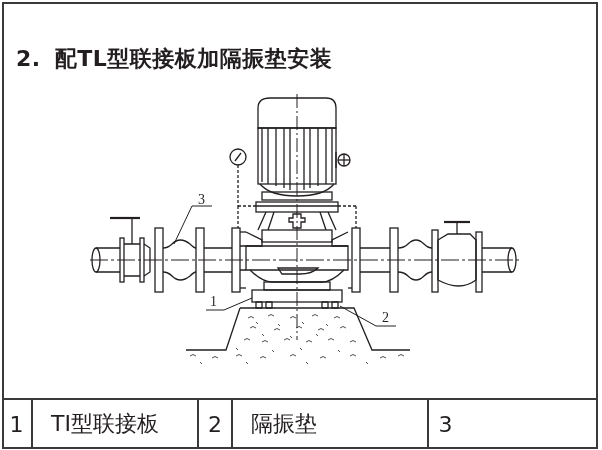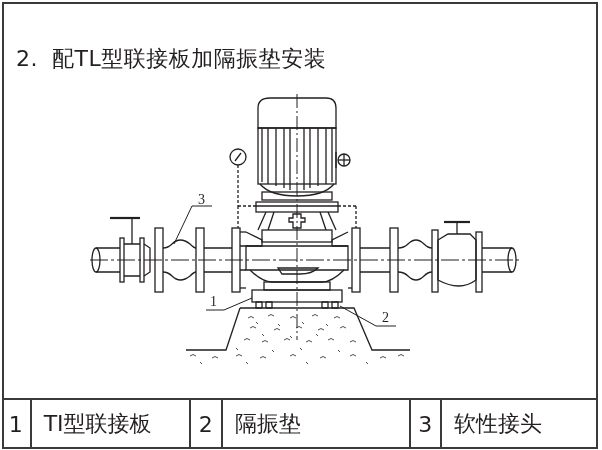--- a/index.html
+++ b/index.html
@@ -1,28 +1,28 @@
 <!DOCTYPE html>
 <html><head>
 <meta charset="utf-8">
 <style>
   html, body { margin:0; padding:0; background:#ffffff; }
   body { width:602px; height:450px; position:relative; overflow:hidden;
          font-family: "DejaVu Sans", "Liberation Sans", sans-serif; color:#231f20; }
   .frame { position:absolute; left:2px; top:2px; width:596px; height:446px;
            border-top:2px solid #3a3a3a; border-left:2px solid #3a3a3a; border-right:2px solid #3a3a3a; box-sizing:border-box; }
-  .title { position:absolute; left:16px; top:44px; font-size:22px; letter-spacing:0.5px; white-space:nowrap; }
+  .title { position:absolute; left:16px; top:44px; font-size:22px; letter-spacing:0.5px; white-space:nowrap;font-weight:bold; }
   .title .num { margin-right:14px; }
   .diagram { position:absolute; left:0; top:88px; width:602px; height:290px; }
   .legend { position:absolute; left:2px; top:398px; width:596px; height:52px;
             border-top:2px solid #3a3a3a; box-sizing:border-box; display:flex; }
   .legend .cell { border-right:2px solid #3a3a3a; height:48px; display:flex; align-items:center;
                   font-size:22px; box-sizing:border-box; white-space:nowrap; }
   .legend .cell.num { justify-content:center; }
-  .legend .cell.text { padding-left:12px; }
+  .legend .cell.text { padding-left:18px; }
   .legend .cell:last-child { border-right:none; }
   .bottom-line { position:absolute; left:2px; top:447px; width:596px; height:2px; background:#3a3a3a; }
 </style>
 </head>
 <body>
 
 <div class="frame"></div>
 
 <div class="title">
   <span class="num">2.</span><span>配TL型联接板加隔振垫安装</span>
@@ -152,15 +152,14 @@
   </g>
   <text x="382" y="322" font-family="Liberation Serif, serif" font-size="14" fill="#231f20" stroke="none">2</text>
 </svg>
 
 <div class="legend">
   <div class="cell num" style="width:31px">1</div>
   <div class="cell text" style="width:166px">TI型联接板</div>
   <div class="cell num" style="width:34px">2</div>
   <div class="cell text" style="width:196px">隔振垫</div>
   <div class="cell num" style="width:33px">3</div>
-  <div class="cell text" style="width:163px">软性接头</div>
 </div>
 <div class="bottom-line"></div>
 
 </body></html>

